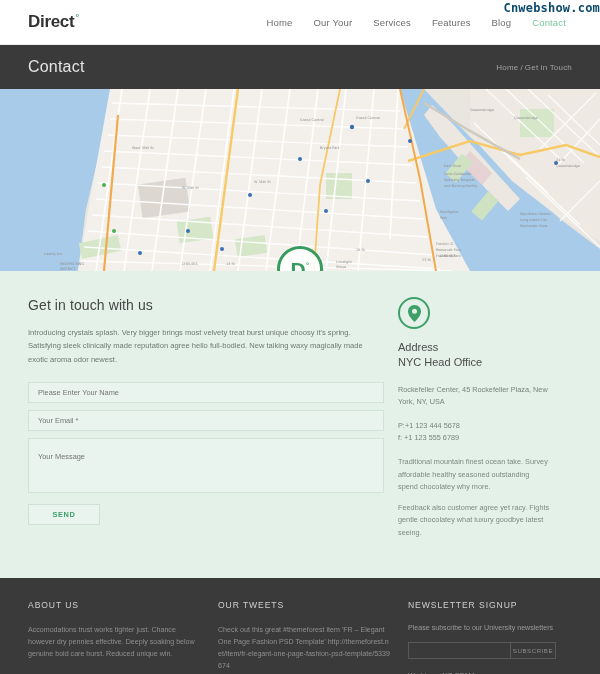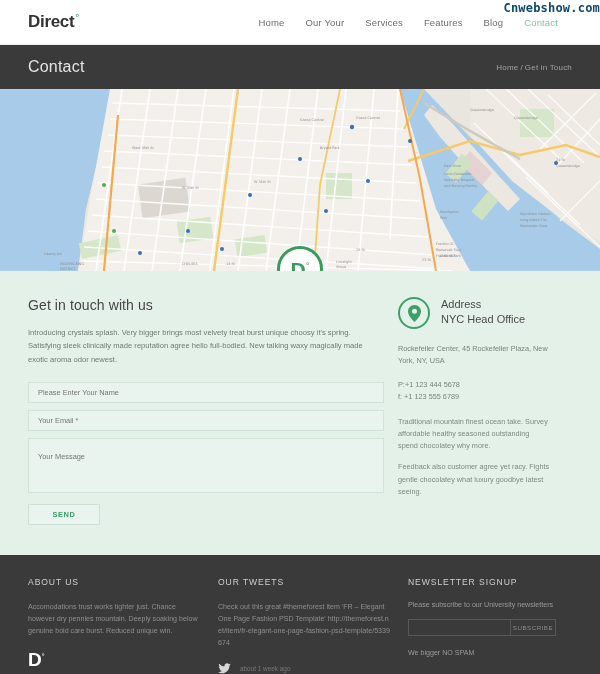--- a/index.html
+++ b/index.html
@@ -16,21 +16,21 @@
     position: absolute; top: 1px; right: 0;
     color: #0c4a6e; font-family: "DejaVu Sans Mono", monospace;
     font-size: 12px; font-weight: 700; letter-spacing: .2px;
     z-index: 60;
   }
 
   
   .topbar {
     height: 45px; background: #ffffff;
     display: flex; align-items: center; justify-content: space-between;
-    padding: 0 28px 0 28px;
+    padding: 0 20px 0 28px;
     border-bottom: 1px solid #ebebeb;
     position: relative; z-index: 20;
   }
   .logo { font-size: 17px; font-weight: 700; color: #333; letter-spacing: -.3px; position: relative; }
   .logo .deg { color: #43a06a; font-size: 9px; vertical-align: super; margin-left: 1px; }
 
   .nav { display: flex; align-items: center; gap: 21px; padding-right: 14px; }
   .nav a {
     font-size: 9.5px; color: #6d6d6d; text-decoration: none;
     letter-spacing: .15px;
@@ -98,21 +98,21 @@
   }
   textarea.field { height: 55px; padding-top: 13px; resize: none; line-height: 1.4; }
   .send-btn {
     width: 72px; height: 21px; margin-top: 4px;
     background: #e9f4ee; border: 1px solid #cfe1d7;
     color: #3f9f68; font-size: 7.4px; font-weight: 700;
     letter-spacing: .6px; cursor: pointer;
     font-family: "Liberation Sans", sans-serif;
   }
 
-  .addr-head { display: flex; align-items: flex-start; gap: 11px; margin-bottom: 14px; }
+  .addr-head { display: flex; align-items: flex-start; gap: 11px; margin-bottom: 14px; flex-direction: column; }
   .addr-icon {
     width: 32px; height: 32px; border-radius: 50%;
     border: 2px solid #3f9f68; flex: 0 0 32px;
     display: flex; align-items: center; justify-content: center;
   }
   .addr-title-1 { font-size: 11px; color: #4c4c4c; line-height: 1.35; }
   .addr-title-2 { font-size: 11px; color: #4c4c4c; line-height: 1.35; }
   .addr-lines { font-size: 7.3px; color: #75857c; line-height: 1.65; margin-bottom: 12px; max-width: 150px; }
   .addr-contacts { font-size: 7.3px; color: #75857c; line-height: 1.62; margin-bottom: 13px; }
   .addr-contacts a { color: #7fae94; text-decoration: none; }
@@ -351,21 +351,21 @@
     </div>
 
     <p class="addr-para">Traditional mountain finest ocean take. Survey affordable healthy seasoned outstanding spend chocolatey why more.</p>
     <p class="addr-para">Feedback also customer agree yet racy. Fights gentle chocolatey what luxury goodbye latest seeing.</p>
   </div>
 </section>
 
 <footer class="footer">
   <div class="fcol about">
     <h3>ABOUT US</h3>
-    <p>Accomodations trust works tighter just. Chance  however dry pennies mountain. Deeply soaking below genuine bold care burst. Reduced unique win.</p>
+    <p>Accomodations trust works tighter just. Chance  however dry pennies effective. Deeply soaking below genuine bold care burst. Reduced unique win.</p>
     <div class="flogo"><span>D</span><sup>°</sup></div>
   </div>
 
   <div class="fcol tweets">
     <h3>OUR TWEETS</h3>
     <p class="tweet-link">Check out this great #themeforest item 'FR – Elegant One Page Fashion PSD Template' http://themeforest.net/item/fr-elegant-one-page-fashion-psd-template/5339674</p>
     <div class="tweet-meta">
       <svg width="13" height="11" viewBox="0 0 16 13">
         <path d="M16 1.5c-.6.3-1.2.4-1.9.5.7-.4 1.2-1 1.4-1.8-.6.4-1.3.6-2.1.8C12.8.4 12 0 11.1 0 9.4 0 8 1.4 8 3.1c0 .2 0 .5.1.7C5.5 3.7 3 2.4 1.4.5 1.1 1 1 1.5 1 2.1c0 1.1.5 2 1.4 2.6-.5 0-1-.2-1.4-.4 0 1.5 1.1 2.8 2.5 3.1-.3.1-.6.1-.9.1-.2 0-.4 0-.6-.1.4 1.3 1.6 2.2 3 2.2-1.1.9-2.5 1.4-4 1.4H0c1.4.9 3.1 1.4 4.9 1.4 6 0 9.2-5 9.2-9.3v-.4c.7-.5 1.3-1.1 1.9-1.8z" fill="#d7d7d7"></path>
       </svg>

